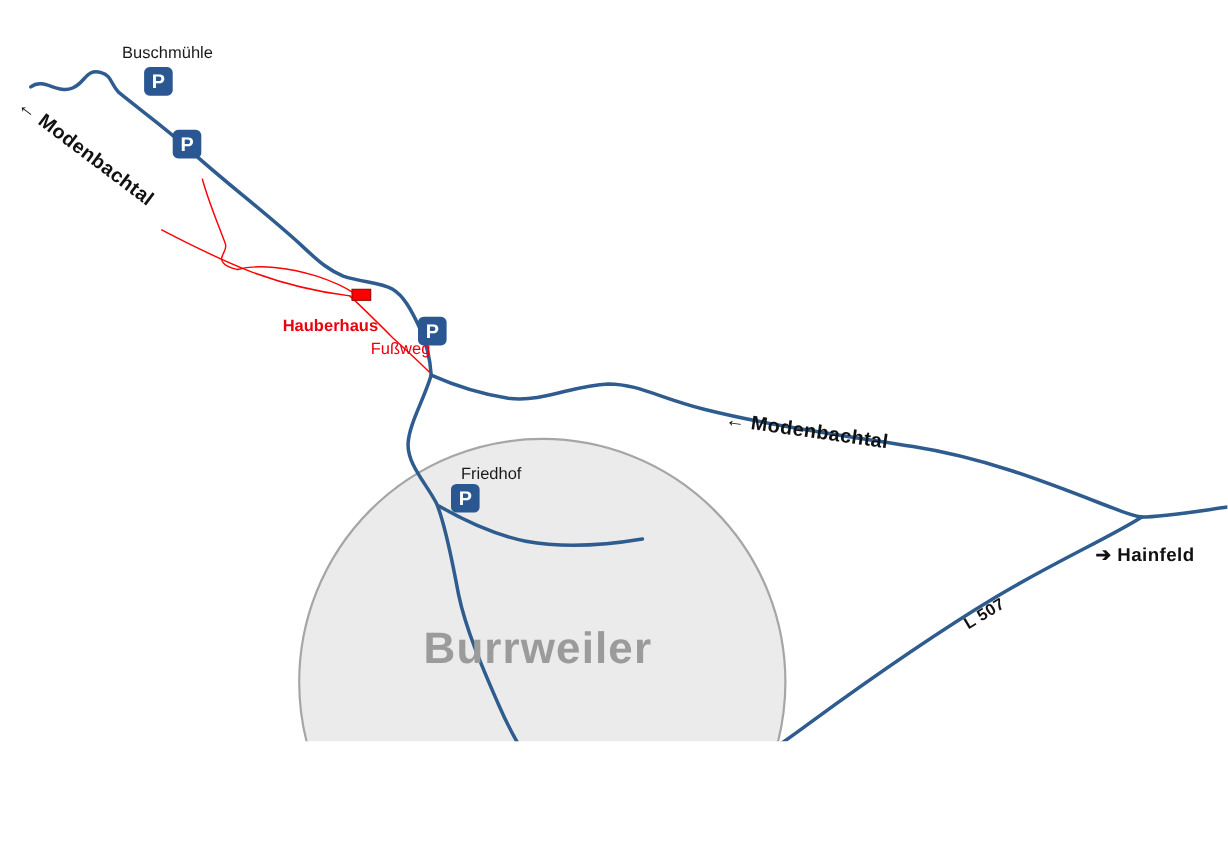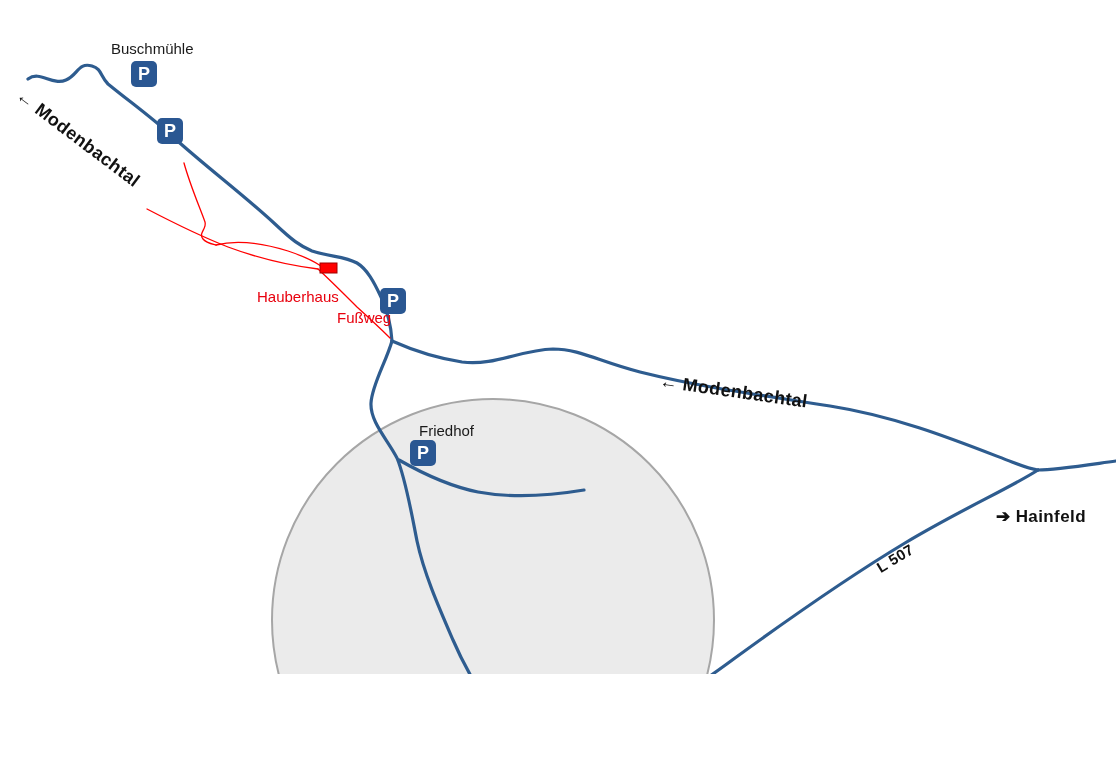--- a/index.html
+++ b/index.html
@@ -43,21 +43,21 @@
   .road-label {
     font-size: 18px;
     font-weight: bold;
     color: #111111;
     letter-spacing: 0.4px;
   }
   .road-label .arrow { margin-right: 5px; }
   .hainfeld-label { font-size: 17px; }
   .l507-label { font-size: 15px; }
   .red-label { color: var(--red-label, #e8000d); }
-  .bold { font-weight: normal; }
+  .bold { font-weight: bold; }
   .small-label { font-size: 15px; }
   .town-name {
     font-size: 40px;
     font-weight: bold;
     color: var(--town-label, #9b9b9b);
     letter-spacing: 1px;
   }
   .rotated { transform-origin: left top; }
 
   .parking {
@@ -121,25 +121,26 @@
   <div class="label place-label bold red-label" style="left:257px; top:289px;">Hauberhaus</div>
 
   <div class="label small-label red-label" style="left:337px; top:310px;">Fußweg</div>
 
   <div class="label place-label" style="left:419px; top:423px;">Friedhof</div>
 
   <div class="label road-label rotated" style="left:661px; top:372px; transform:rotate(8deg);">
     <span class="arrow">←</span><span>Modenbachtal</span>
   </div>
 
-  <div class="label road-label hainfeld-label" style="left:996px; top:508px;">
+  <div class="label road-label hainfeld-label" style="left:996px; top:496px;">
     <span class="arrow">➔</span><span>Hainfeld</span>
   </div>
 
   <div class="label road-label l507-label rotated" style="left:874px; top:562px; transform:rotate(-31deg);">L 507</div>
 
+  <div class="label town-name" style="left:385px; top:570px;">Burrweiler</div>
 
   <div class="parking" style="left:131px; top:61px;">P</div>
   <div class="parking" style="left:157px; top:118px;">P</div>
   <div class="parking" style="left:380px; top:288px;">P</div>
   <div class="parking" style="left:410px; top:440px;">P</div>
 
 </div>
 
 </body></html>

